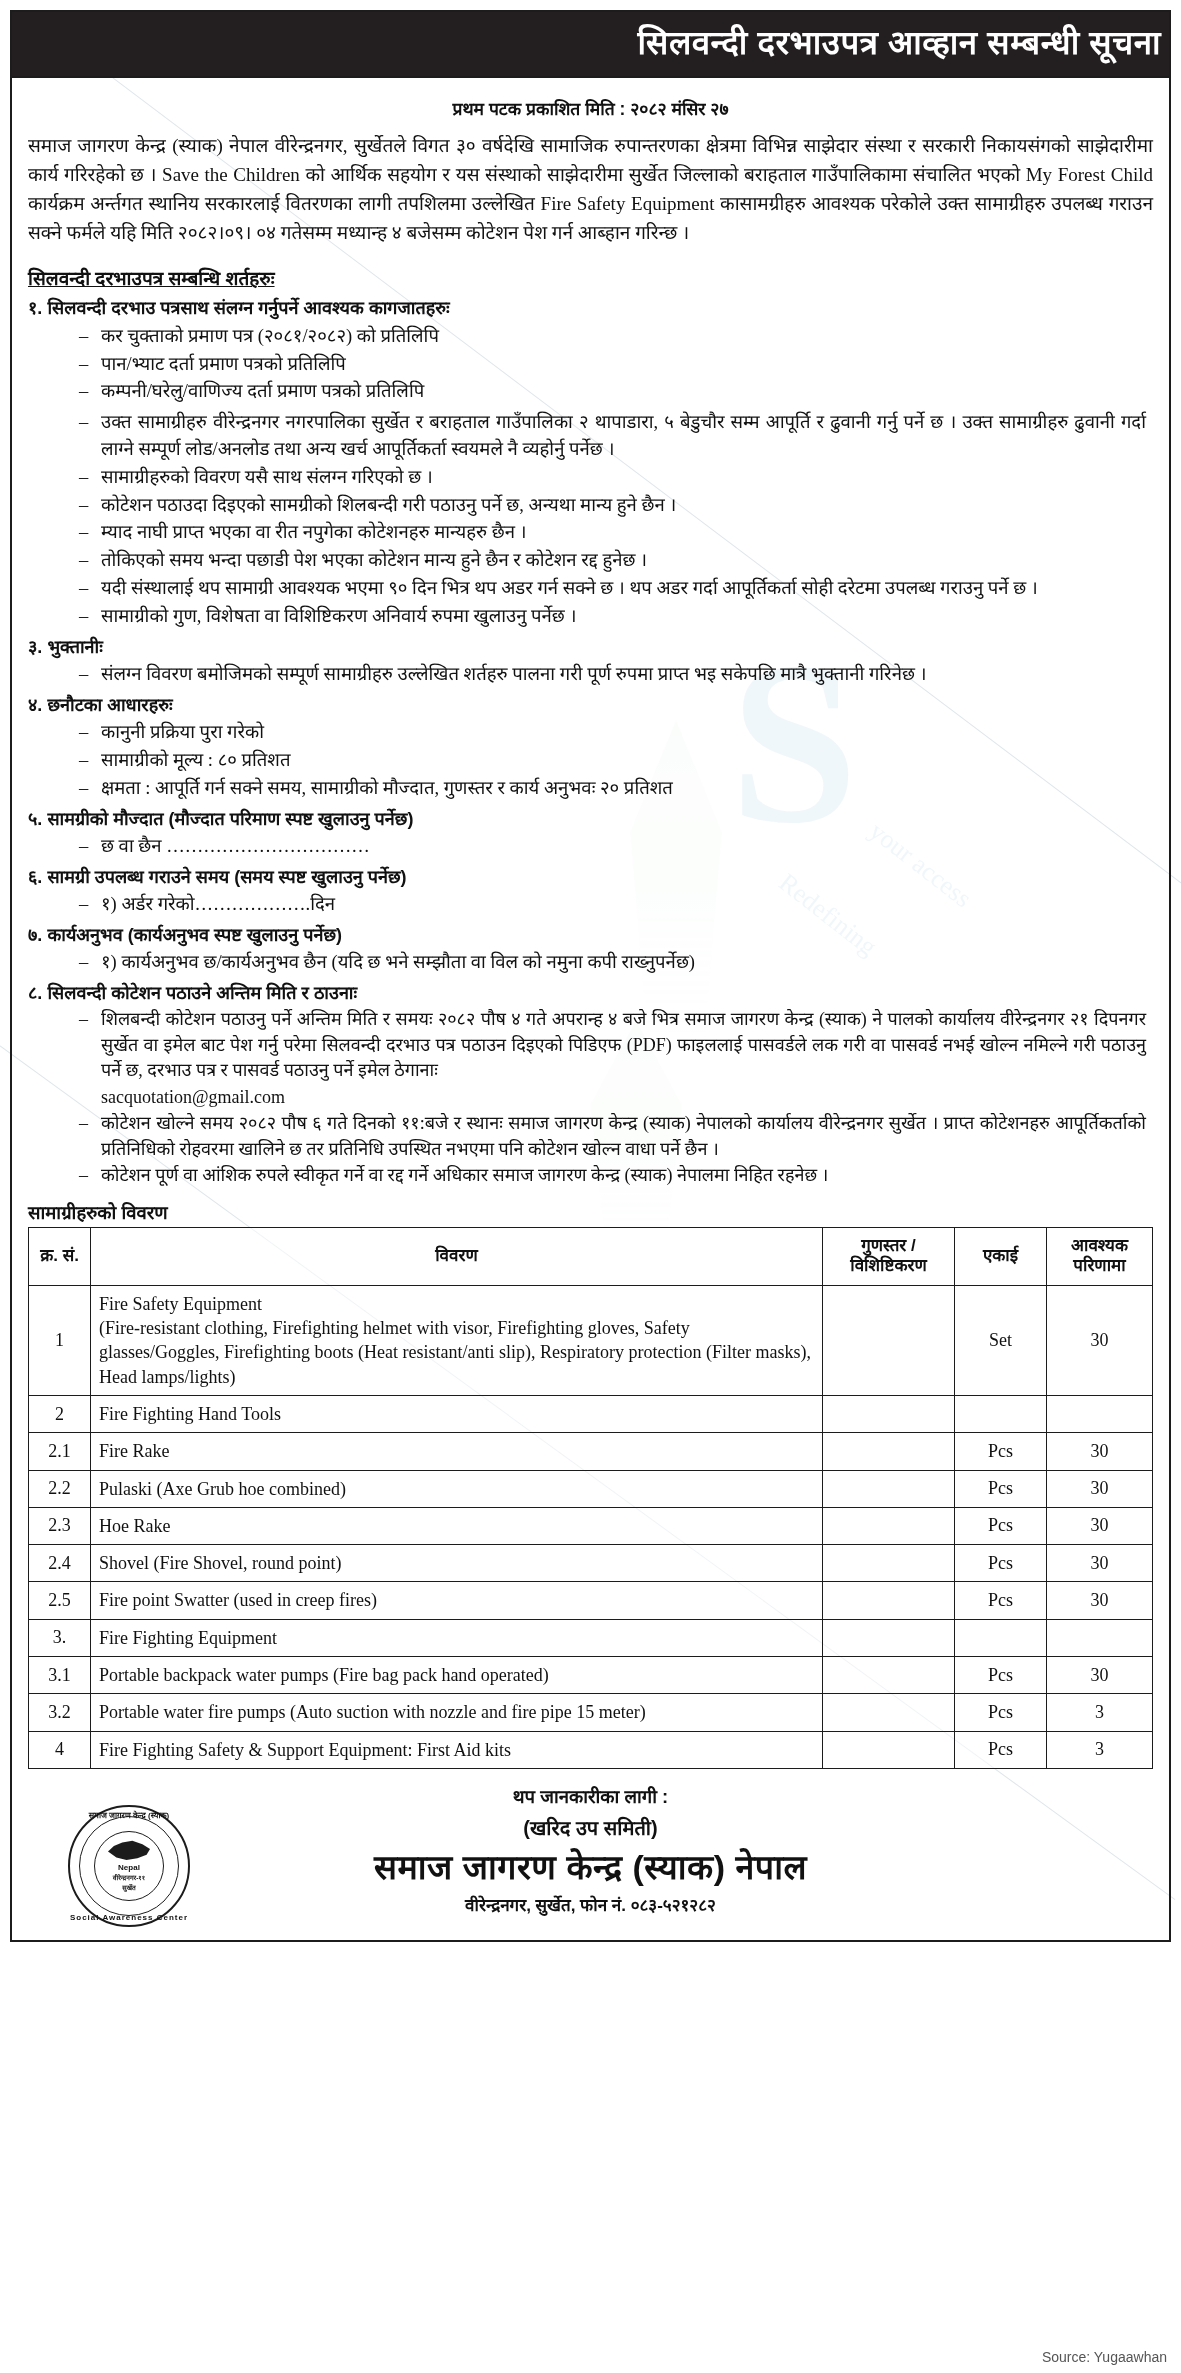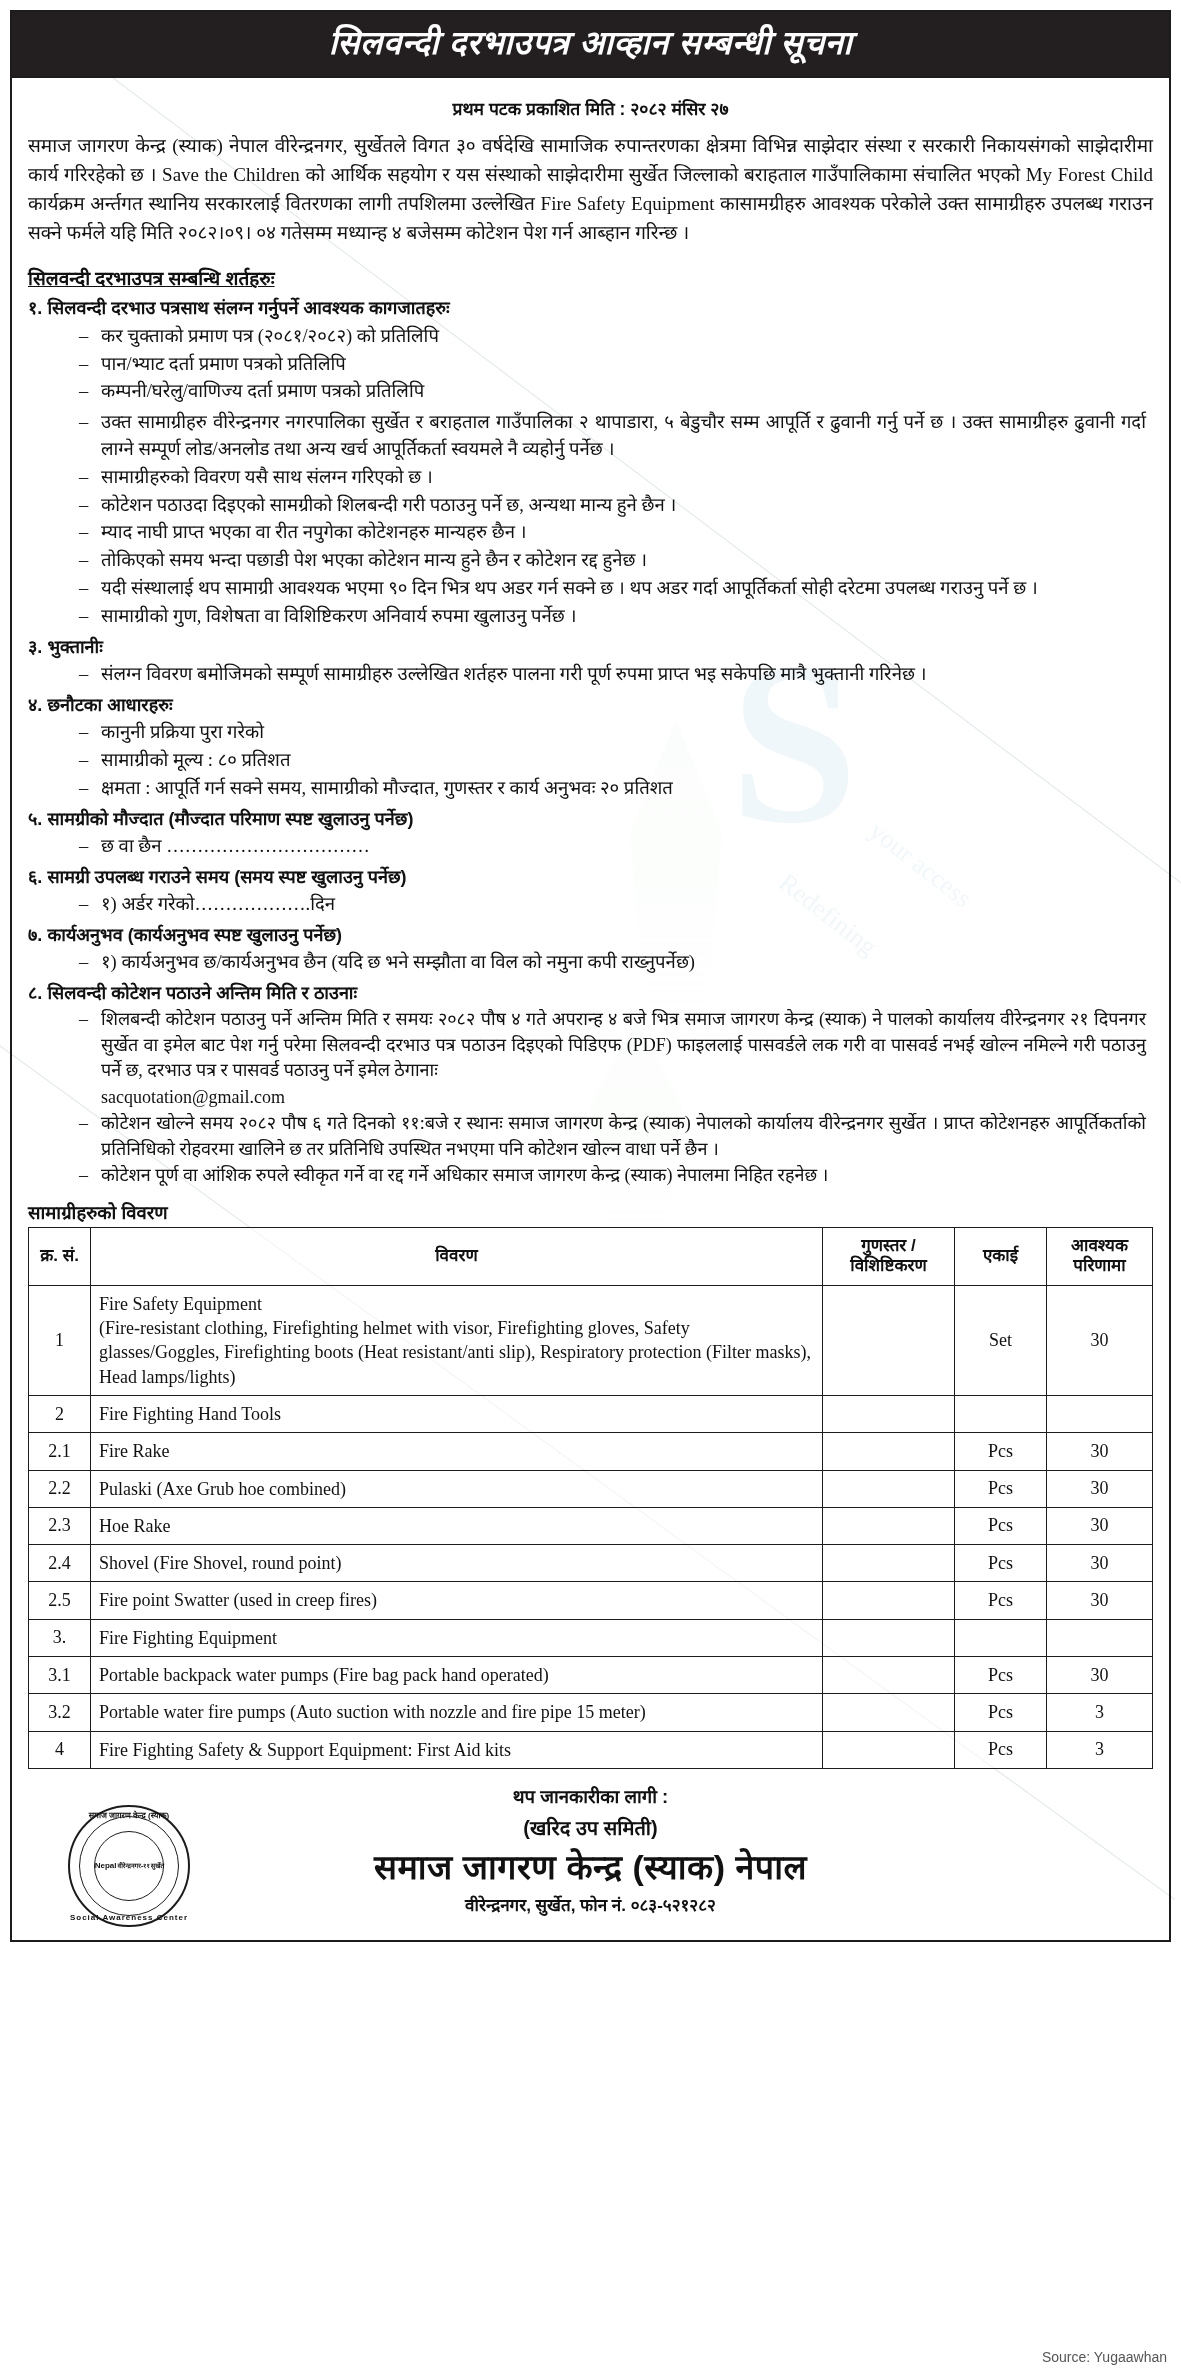--- a/index.html
+++ b/index.html
@@ -67,24 +67,23 @@
     margin: 10px 10px 0 10px;
     border: 2px solid #1c1c1c;
     background: transparent;
     padding: 0;
   }
 
   
   .header-bar {
     background: #231f20;
     color: #ffffff;
-    text-align: center;
+    text-align: right;
     padding: 12px 8px 14px 8px;
     border-bottom: 2px solid #1c1c1c;
-    font-style: italic;
   }
   .header-bar .title {
     font-family: "Liberation Sans", sans-serif;
     font-weight: 700;
     font-size: 33px;
     letter-spacing: .5px;
     line-height: 1.15;
   }
 
   .content {
@@ -221,21 +220,21 @@
   }
   .seal .ring2 {
     position:absolute; inset:11px;
     border: 1.5px solid #1c1c1c;
     border-radius: 50%;
   }
   .seal .inner {
     position:absolute; inset:26px;
     border: 1.5px solid #1c1c1c;
     border-radius: 50%;
-    display:flex; flex-direction:row;
+    display:flex; flex-direction:column;
     align-items:center; justify-content:center;
     gap:1px;
   }
   .seal .map {
     width: 42px; height: 22px;
     background: #1c1c1c;
     clip-path: polygon(0% 55%, 14% 30%, 34% 14%, 58% 6%, 82% 22%, 100% 44%, 92% 70%, 70% 86%, 44% 94%, 20% 82%);
     margin-bottom: 1px;
   }
   .seal .l1 { font-family:"Liberation Sans",sans-serif; font-size:8px; font-weight:700; }

